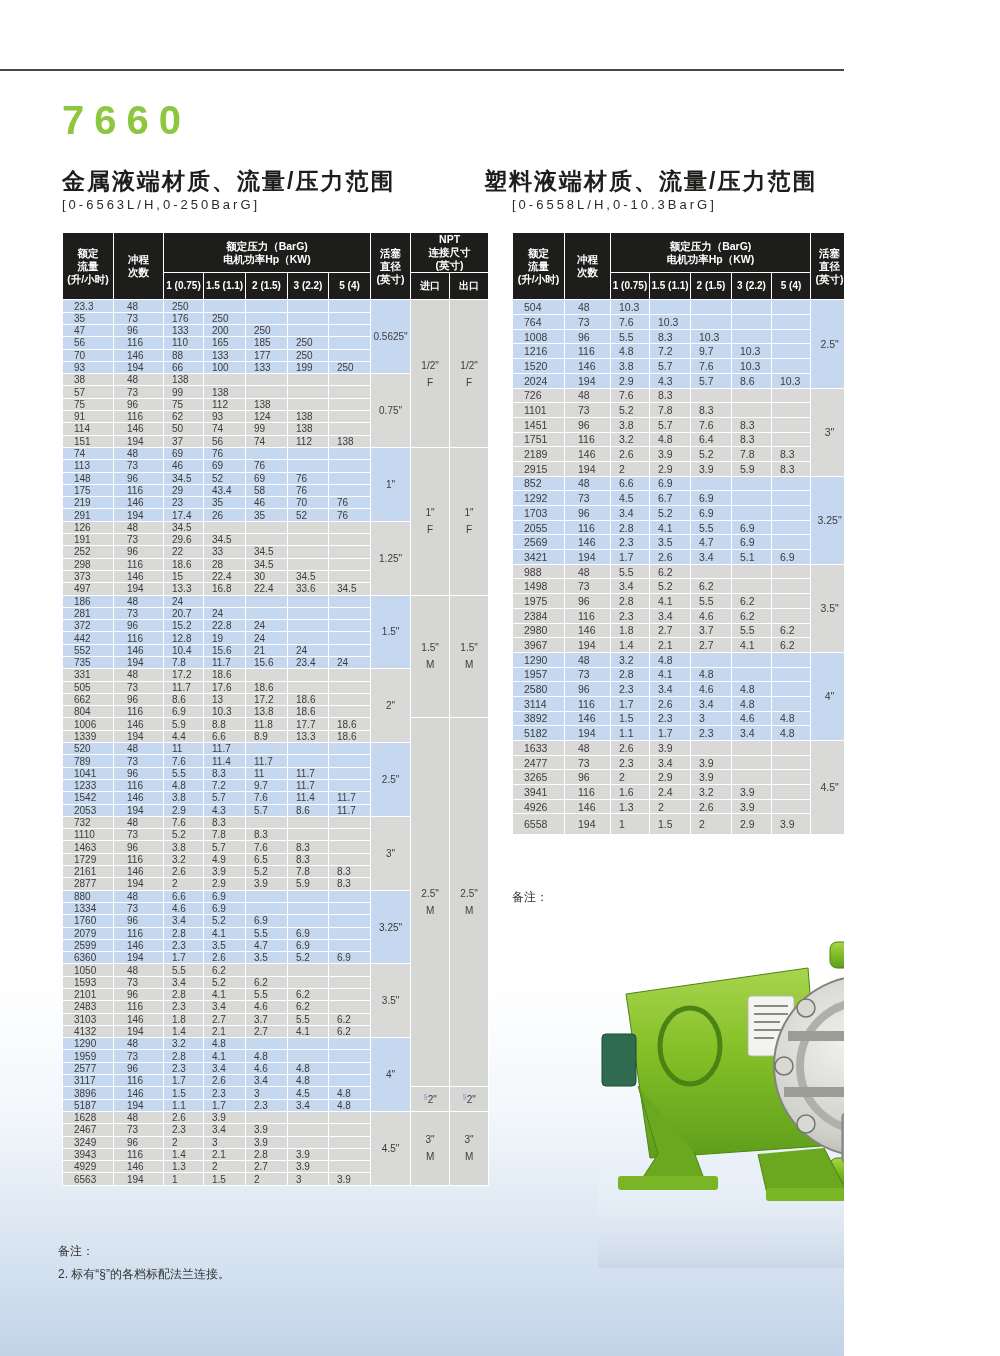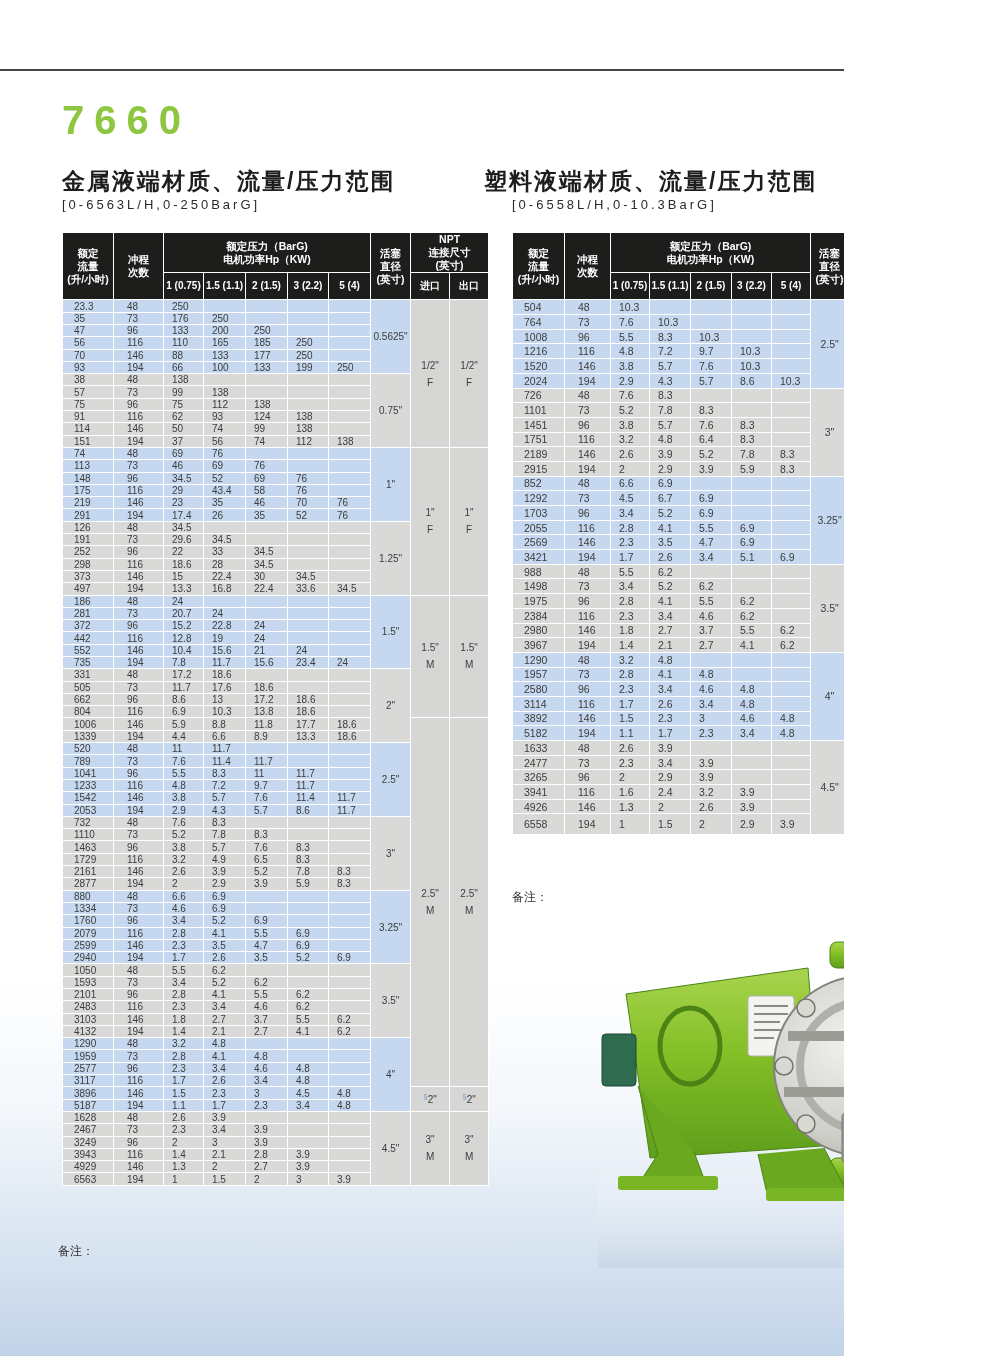--- a/index.html
+++ b/index.html
@@ -584,21 +584,21 @@
         <tr class="blue">
           <td class="rowbg c-flow">2599</td>
           <td class="rowbg c-stroke">146</td>
           <td class="rowbg c-num">2.3</td>
           <td class="rowbg c-num">3.5</td>
           <td class="rowbg c-num">4.7</td>
           <td class="rowbg c-num">6.9</td>
           <td class="rowbg c-num"></td>
         </tr>
         <tr class="blue">
-          <td class="rowbg c-flow">2940</td>
+          <td class="rowbg c-flow">6360</td>
           <td class="rowbg c-stroke">194</td>
           <td class="rowbg c-num">1.7</td>
           <td class="rowbg c-num">2.6</td>
           <td class="rowbg c-num">3.5</td>
           <td class="rowbg c-num">5.2</td>
           <td class="rowbg c-num">6.9</td>
         </tr>
         <tr class="gray">
           <td class="rowbg c-flow">1050</td>
           <td class="rowbg c-stroke">48</td>
@@ -1218,16 +1218,17 @@
         <circle cx="208" cy="208" r="9"></circle>
       <circle cx="186" cy="150" r="9"></circle>
         <circle cx="208" cy="92" r="9"></circle>
     </g>
     <rect x="262" y="36" width="9" height="226" fill="#dededa" stroke="#90908a" stroke-width="1"></rect>
     <rect x="244" y="196" width="46" height="52" rx="5" fill="url(#metalV)" stroke="#7c7c78" stroke-width="1"></rect>
   </svg>
 
   <div class="notes" style="left:58px;top:1240px;width:520px;">
     <span class="nt">备注：</span>
+    <span class="nt">2. 标有“§”的各档标配法兰连接。</span>
   </div>
 
   <div class="pagenum">10</div>
 </div>
 
 </body></html>

